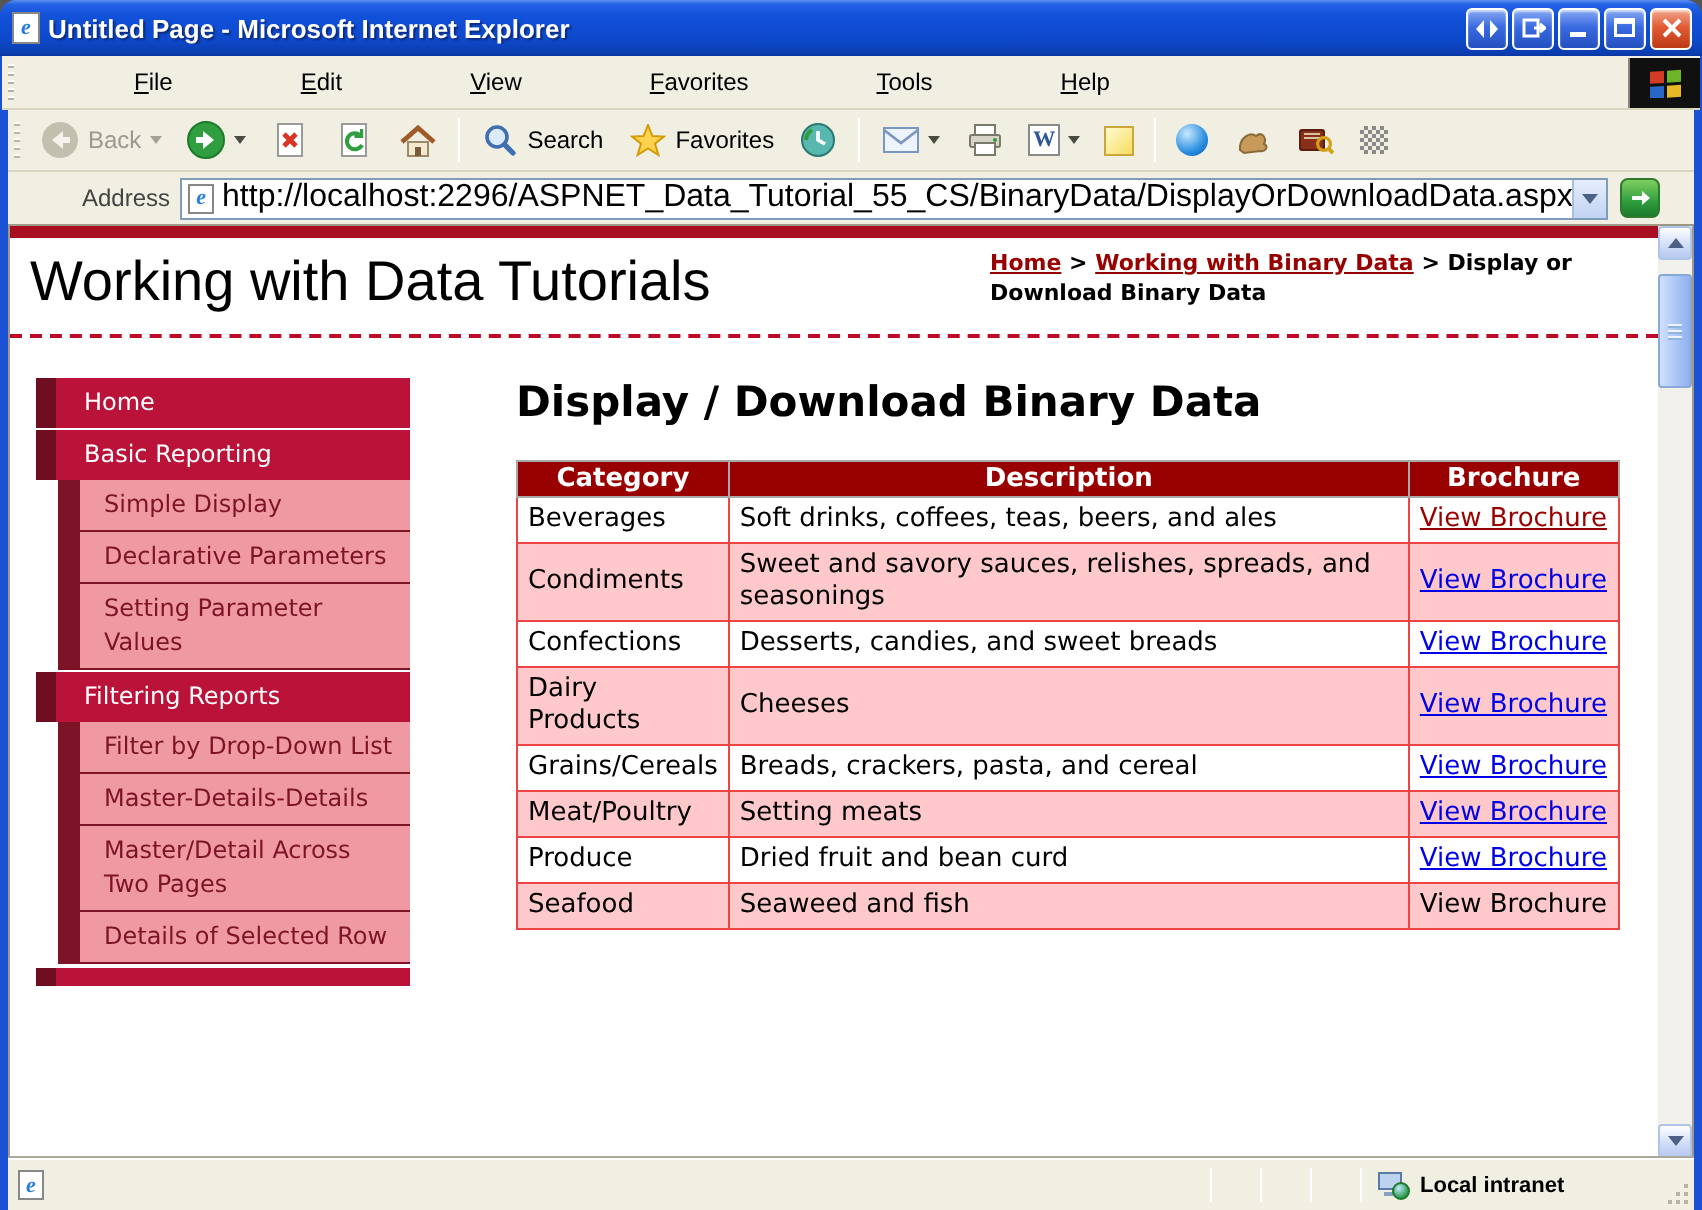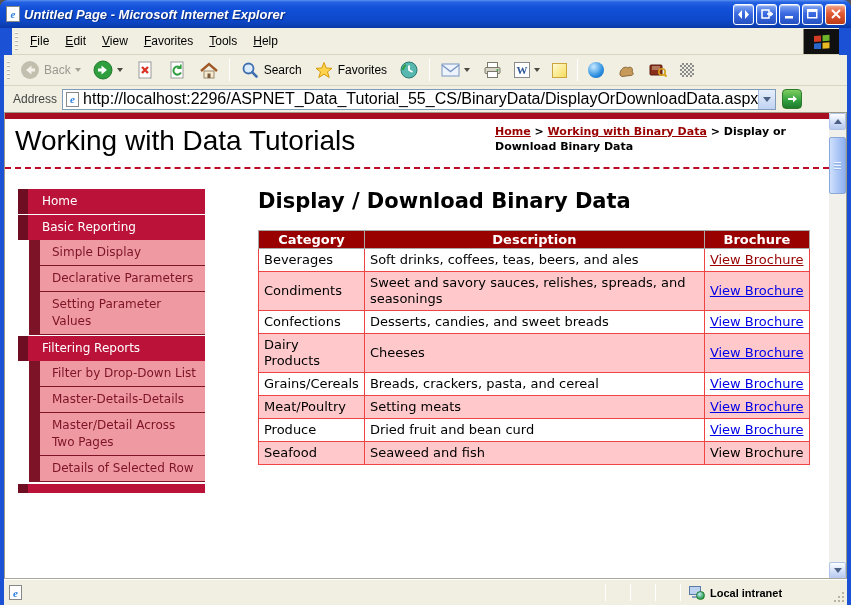--- a/index.html
+++ b/index.html
@@ -3,36 +3,36 @@
 <meta charset="utf-8">
 <style>
   * { box-sizing: border-box; }
   body { margin:0; background:#555; font-family:"Liberation Sans", sans-serif; }
   .window { width:851px; height:605px; background:#1b51d4; border-radius:8px 8px 0 0;
             display:flex; flex-direction:column; overflow:hidden; }
 
   
   .titlebar { height:28px; flex:0 0 28px; display:flex; align-items:center; padding:0 5px 0 6px;
     border-radius:7px 7px 0 0;
-    background:linear-gradient(180deg,#5a8ff0 0%,#2462e4 8%,#1150d8 30%,#0e49cc 70%,#0b3cae 96%,#0a36a0 100%);font-style:italic; }
+    background:linear-gradient(180deg,#5a8ff0 0%,#2462e4 8%,#1150d8 30%,#0e49cc 70%,#0b3cae 96%,#0a36a0 100%); }
   .titlebar .ie-doc { margin-right:4px; }
   .title-text { color:#fff; font-weight:bold; font-size:13px; text-shadow:1px 1px 1px #0a2a7a;
     flex:1; white-space:nowrap; overflow:hidden; }
   .tbtn { width:21px; height:21px; margin-left:2px; border:1px solid #fff; border-radius:3px;
     display:flex; align-items:center; justify-content:center;
     background:linear-gradient(180deg,#86a9f2 0%,#3a6ae2 45%,#2450c0 100%);
     box-shadow:inset 0 1px 1px rgba(255,255,255,.6); cursor:pointer; }
   .tbtn.close { background:linear-gradient(180deg,#f2a68c 0%,#e25a33 45%,#bb3a16 100%); }
   .ie-doc { width:14px; height:16px; background:#fff; border:1px solid #888; position:relative;
     display:inline-flex; align-items:center; justify-content:center; flex:0 0 auto; }
   .ie-doc::after { content:"e"; font:italic bold 11px "Liberation Serif", serif; color:#2a7ede; }
 
   
-  .menubar { height:27px; flex:0 0 27px; margin:0 12px; background:#f1efe2; display:flex;
-    align-items:center; border-bottom:1px solid #d8d5c0; }
+  .menubar { height:27px; flex:0 0 27px; margin:0 1px; background:#f1efe2; display:flex;
+    align-items:center; border-bottom:1px solid #d8d5c0;gap:48px; }
   .grip-v { width:3px; height:18px; margin:0 4px 0 3px;
     background:repeating-linear-gradient(180deg,#fff 0 1px,#b9b5a5 1px 2px,transparent 2px 4px); }
   .menu-item { display:inline-block; padding:4px 8px; font-size:12px; color:#000; cursor:default; }
   .menu-item::first-letter { text-decoration:underline; }
   .win-logo { margin-left:auto; width:36px; height:25px; background:#101010; border-left:1px solid #8a8776;
     display:flex; align-items:center; justify-content:center; }
 
   
   .toolbar { height:31px; flex:0 0 31px; margin:0 4px; background:#f1efe2; display:flex;
     align-items:center; border-bottom:1px solid #d8d5c0; }
@@ -49,21 +49,21 @@
   .word-icon::after { content:"W"; font:bold 11px "Liberation Serif", serif; color:#2b579a; }
   .note-icon { width:15px; height:15px; background:linear-gradient(135deg,#fffad0 0%,#f7dd5e 100%);
     border:1px solid #caa63c; }
   .sphere-icon { width:16px; height:16px; border-radius:50%;
     background:radial-gradient(circle at 35% 30%, #c8e9ff 0%, #2b8fe0 60%, #0b5ab4 100%); }
   .grid-icon { width:14px; height:14px;
     background:repeating-conic-gradient(#8a8a8a 0% 25%, transparent 0% 50%) 0 0/4px 4px; }
 
   
   .addressbar { height:27px; flex:0 0 27px; margin:0 4px; background:#f1efe2; display:flex;
-    align-items:center; border-bottom:1px solid #9d9a87; padding-right:4px; }
+    align-items:center; border-bottom:1px solid #9d9a87; padding-right:4px;padding-left:28px; }
   .addr-label { font-size:12px; color:#444; margin:0 5px 0 2px; }
   .addr-box { flex:1; height:21px; background:#fff; border:1px solid #7f9db9; display:flex; align-items:center; padding-left:3px; }
   .addr-box .ie-doc { width:13px; height:15px; margin-right:4px; }
   .addr-url { font-size:16px; white-space:nowrap; overflow:hidden; flex:1; }
   .addr-dd { width:17px; height:19px; background:linear-gradient(180deg,#e6eefc,#c0d3f2); border-left:1px solid #a8c0e0;
     display:flex; align-items:center; justify-content:center; cursor:pointer; }
   .addr-dd span { width:0; height:0; border-left:4px solid transparent; border-right:4px solid transparent; border-top:5px solid #4d6185; }
   .go-btn { display:flex; align-items:center; margin-left:6px; cursor:pointer;gap:48px; }
   .go-ic { width:20px; height:20px; border-radius:4px; border:1px solid #2d7a2d;
     background:linear-gradient(180deg,#7fce5f 0%,#2f9e3f 60%,#1d7a2b 100%);

